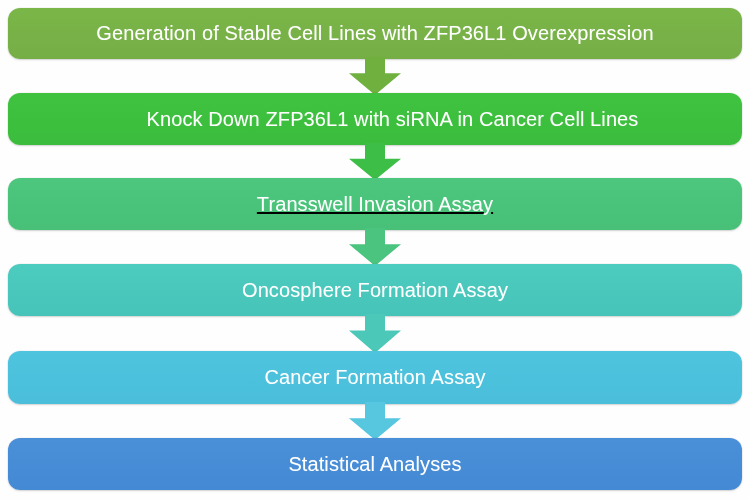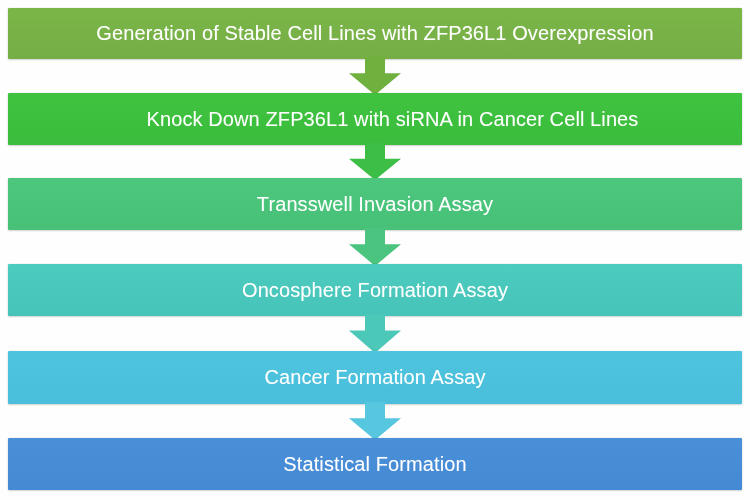--- a/index.html
+++ b/index.html
@@ -20,21 +20,21 @@
     background: #fefefe;
   }
   .step-box {
     position: absolute;
     left: 8px;
     width: 734px;
     box-sizing: border-box;
     display: flex;
     align-items: center;
     justify-content: center;
-    border-radius: 1px;
+    border-radius: 12px;
     box-shadow: 0 1px 2px rgba(0,0,0,0.16), 0 0 0 0.5px rgba(0,0,0,0.05);
   }
   .step-label {
     color: #ffffff;
     font-family: "Liberation Sans", sans-serif;
     font-size: 20px;
     font-weight: 400;
     letter-spacing: 0.1px;
     line-height: 1.15;
     text-align: center;
@@ -83,21 +83,21 @@
   <div class="step-box" id="box-2" style="background: linear-gradient(rgb(63, 195, 63), rgb(59, 188, 61)); padding-left: 35px;">
     <span class="step-label">Knock Down ZFP36L1 with siRNA in Cancer Cell Lines</span>
   </div>
 
   <div class="arrow" id="arrow-2">
     <svg viewBox="0 0 52 40" preserveAspectRatio="none">
       <polygon id="arrow-poly-2" points="16,0 36,0 36,17 52,17 26,40 0,17 16,17" fill="#3DBE47"></polygon>
     </svg>
   </div>
 
-  <div class="step-box" id="box-3" style="background: linear-gradient(rgb(76, 199, 125), rgb(72, 192, 120));">
+  <div class="step-box" id="box-3" style="background: linear-gradient(rgb(76, 199, 125), rgb(72, 192, 120)); text-decoration: underline;">
     <span class="step-label">Transswell Invasion Assay</span>
   </div>
 
   <div class="arrow" id="arrow-3">
     <svg viewBox="0 0 52 40" preserveAspectRatio="none">
       <polygon id="arrow-poly-3" points="16,0 36,0 36,17 52,17 26,40 0,17 16,17" fill="#4AC47E"></polygon>
     </svg>
   </div>
 
   <div class="step-box" id="box-4" style="background: linear-gradient(rgb(76, 203, 191), rgb(71, 196, 185)); align-items: center;">
@@ -114,16 +114,16 @@
     <span class="step-label">Cancer Formation Assay</span>
   </div>
 
   <div class="arrow" id="arrow-5">
     <svg viewBox="0 0 52 40" preserveAspectRatio="none">
       <polygon id="arrow-poly-5" points="16,0 36,0 36,17 52,17 26,40 0,17 16,17" fill="#57C6DF"></polygon>
     </svg>
   </div>
 
   <div class="step-box" id="box-6" style="background: linear-gradient(rgb(74, 144, 217), rgb(68, 137, 211));">
-    <span class="step-label">Statistical Formation</span>
+    <span class="step-label">Statistical Analyses</span>
   </div>
 
 </div>
 
 </body></html>

